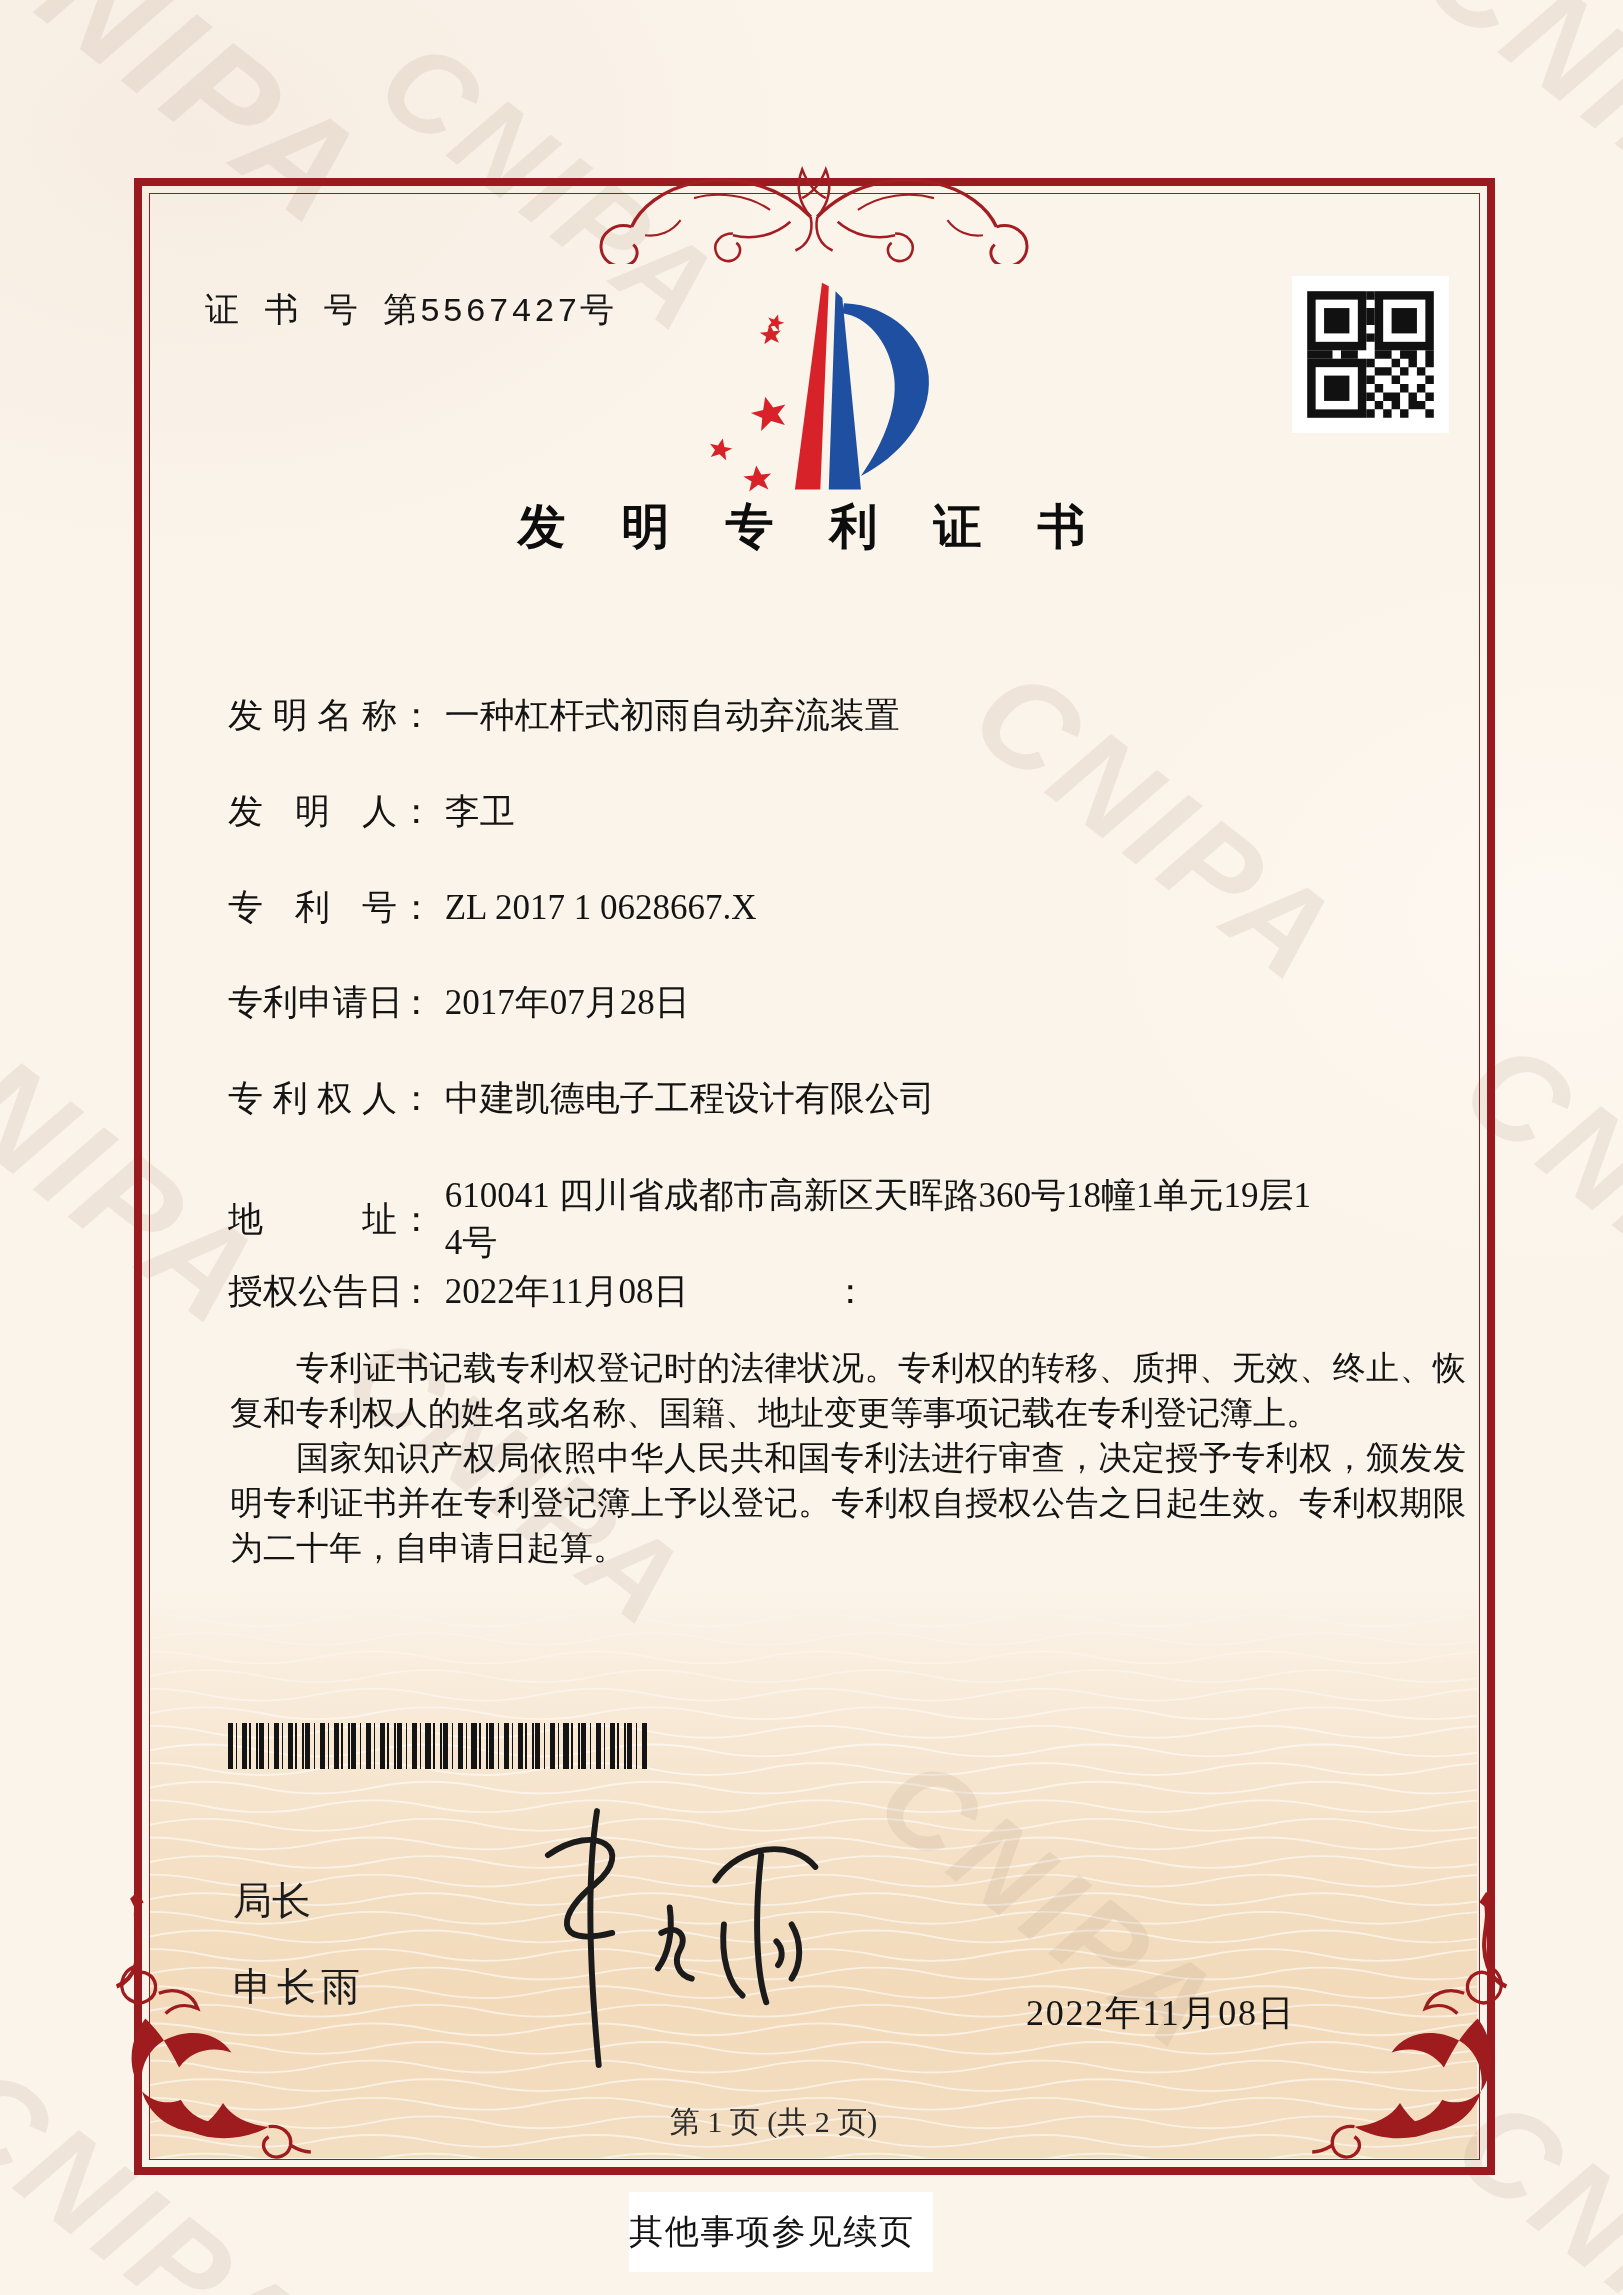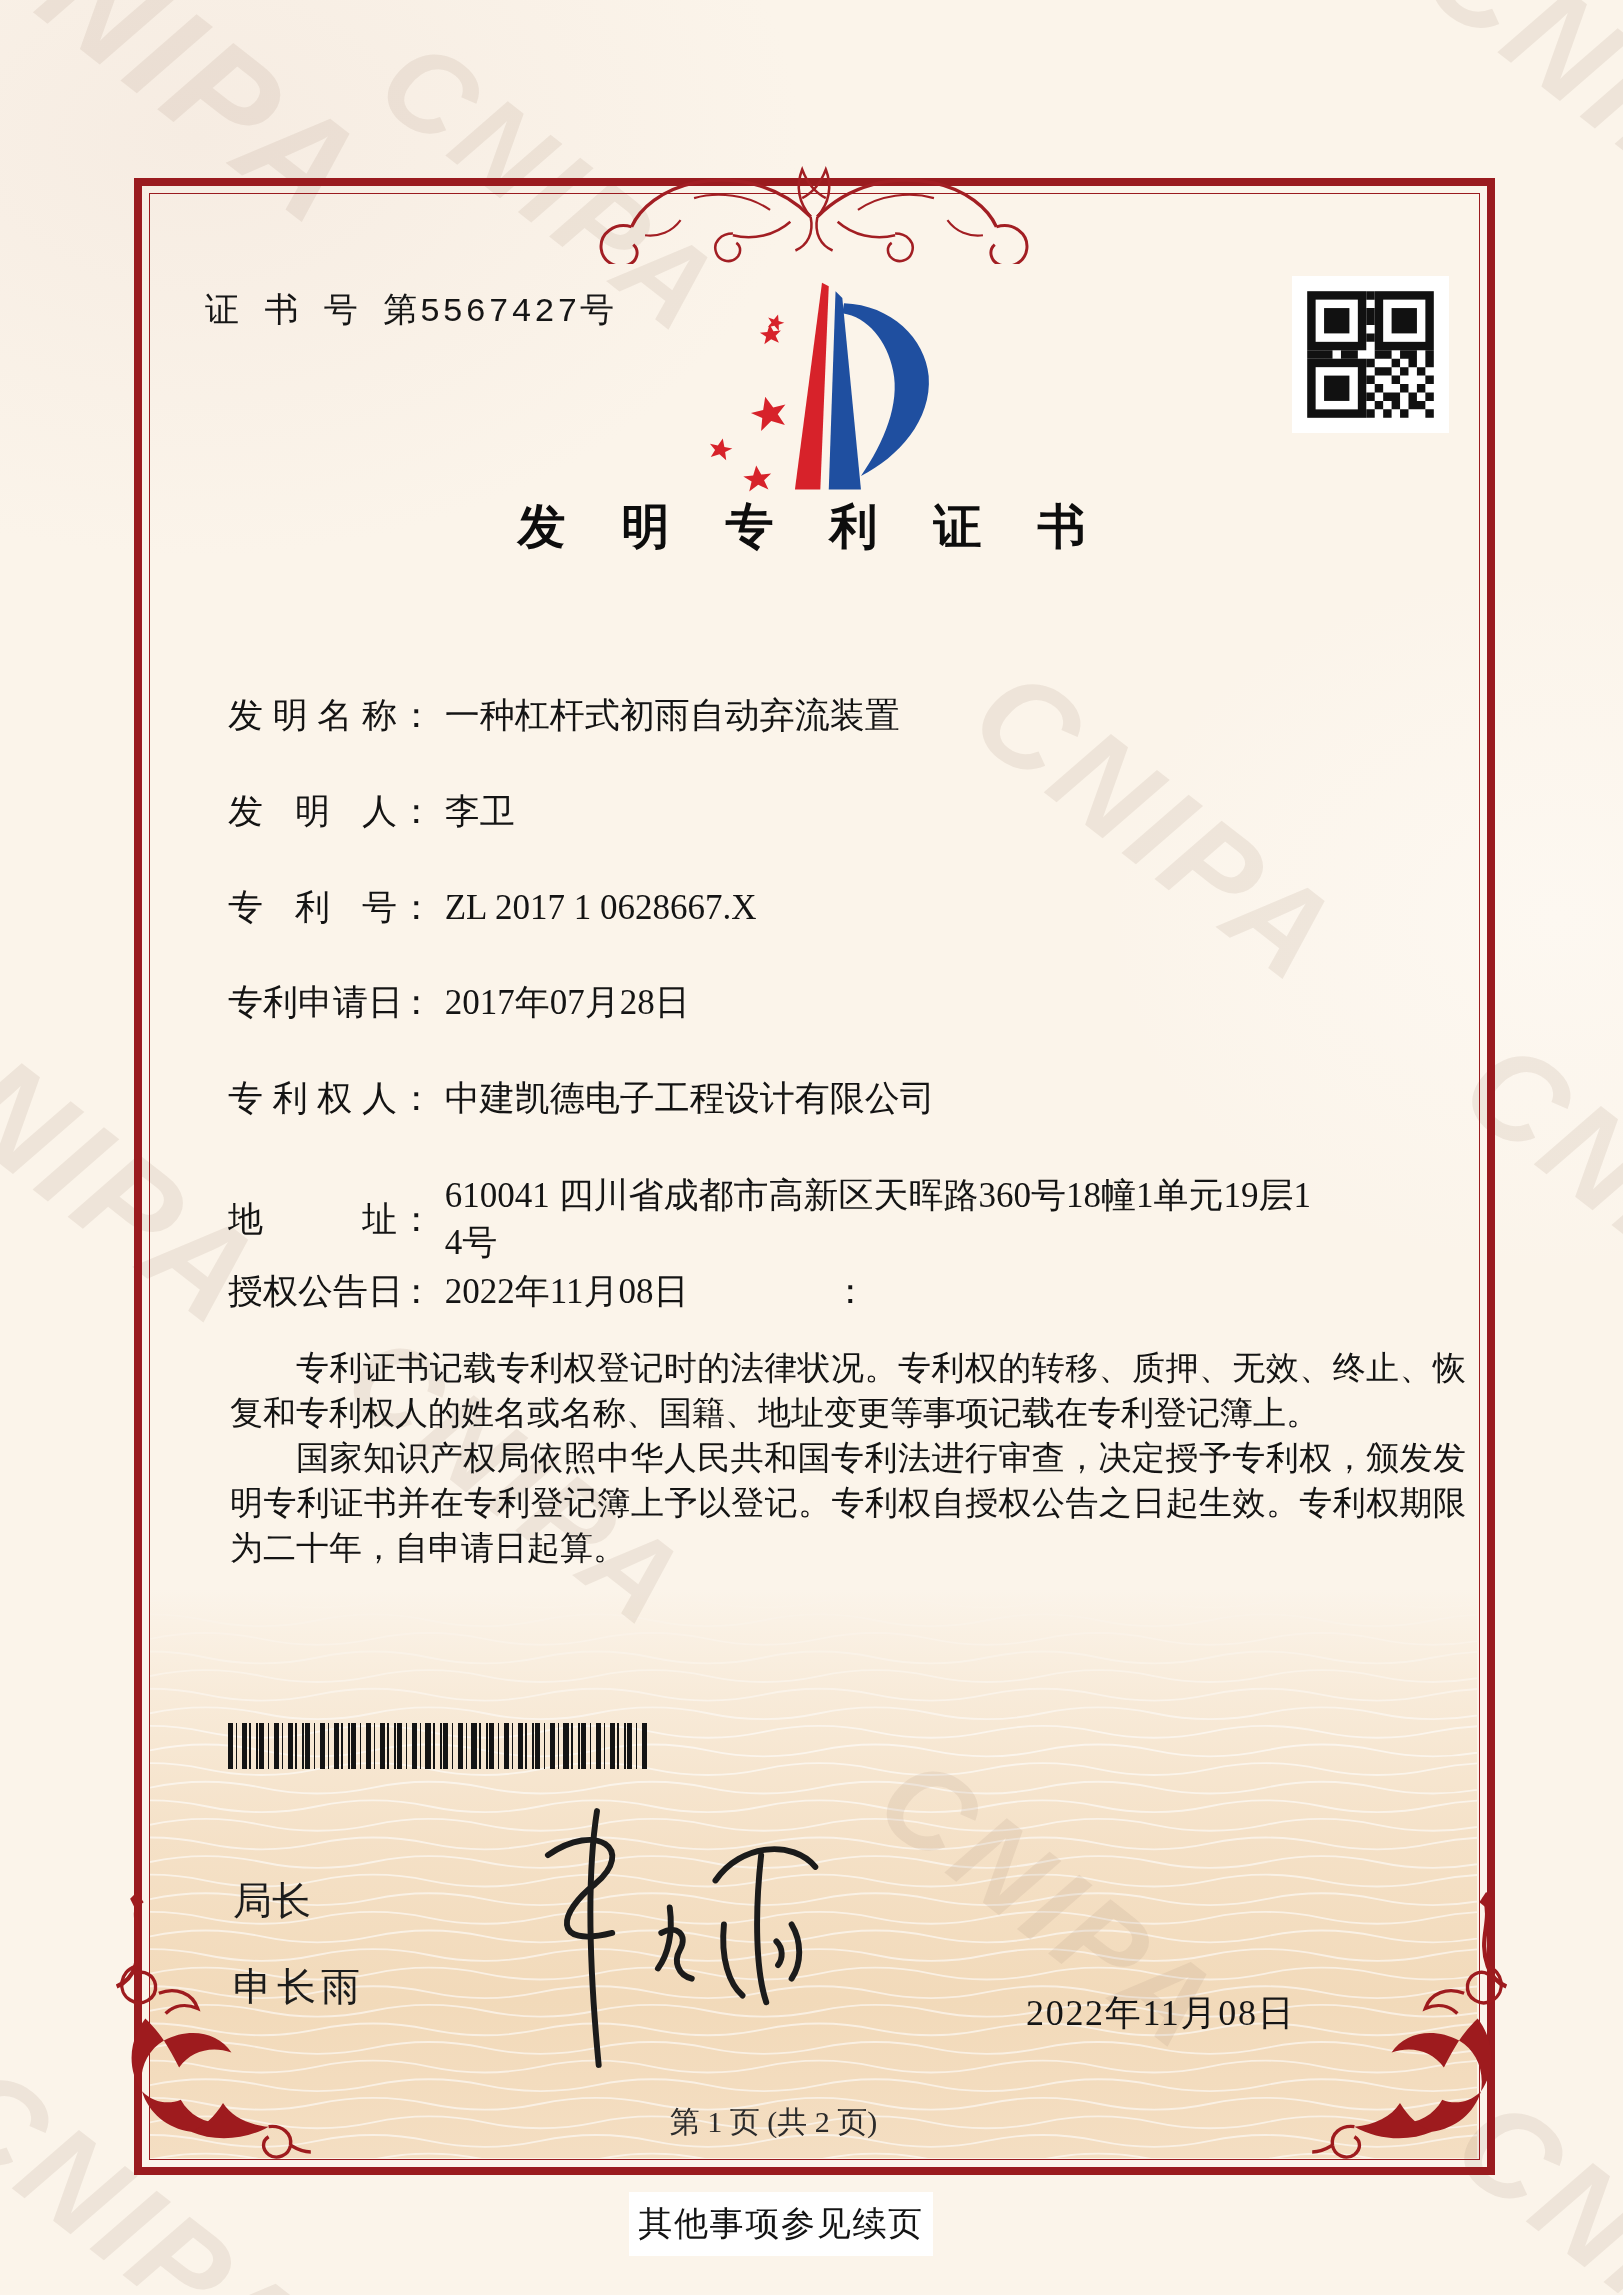--- a/index.html
+++ b/index.html
@@ -87,22 +87,22 @@
   }
   .signer-role{position:absolute;z-index:5;left:233px;top:1874px;font-size:39px;color:#1c1c1c;}
   .signer-name{position:absolute;z-index:5;left:233px;top:1960px;font-size:39px;color:#1c1c1c;letter-spacing:5px;}
   .sig{position:absolute;z-index:5;left:470px;top:1806px;}
   .issue-date{position:absolute;z-index:5;left:1026px;top:1989px;font-size:36px;letter-spacing:1.7px;color:#161616;}
   .page-info{
     position:absolute;z-index:5;left:0;right:0;top:2102px;text-align:center;
     font-size:30px;color:#2b2b2b;transform:translateX(-38px);
   }
   .note-box{
-    position:absolute;z-index:5;left:629px;top:2192px;width:304px;height:64px;
-    background:#ffffff;display:flex;align-items:center;justify-content:center;
+    position:absolute;z-index:5;left:629px;top:2192px;width:304px;height:80px;
+    background:#ffffff;display:flex;align-items:center;justify-content:flex-start;
   }
   .note-box span{font-size:34px;color:#141414;letter-spacing:1.7px;}
 </style>
 </head>
 <body>
 
 <div class="page">
 
   <div class="wm" style="left:-76px;top:-34px;font-size:144px">CNIPA</div>
   <div class="wm" style="left:355px;top:118px;font-size:118px">CNIPA</div>

